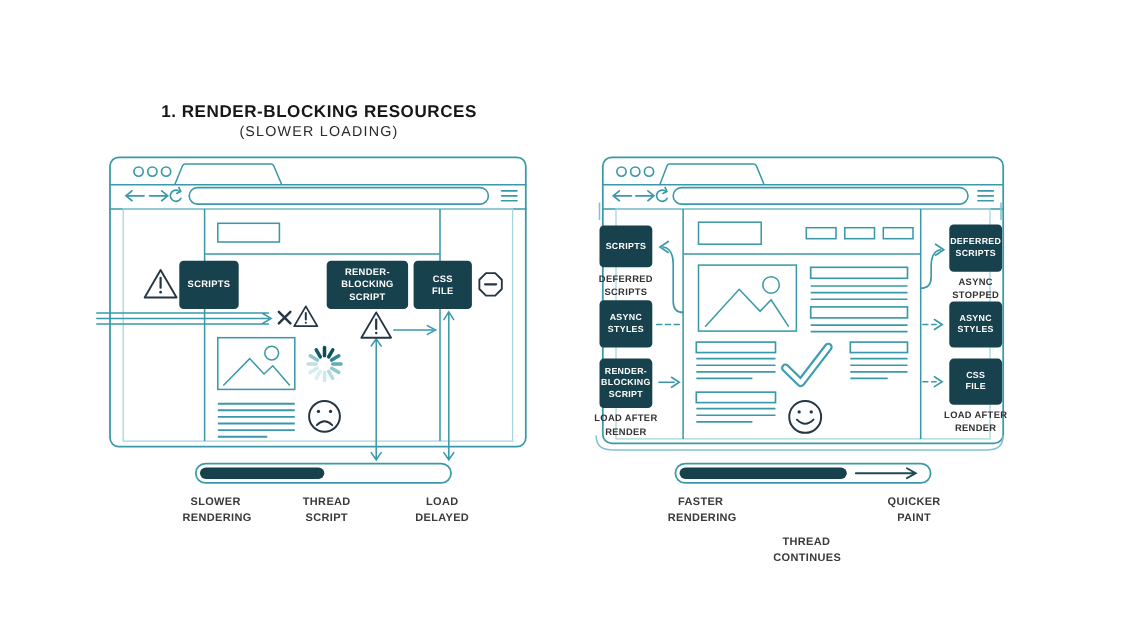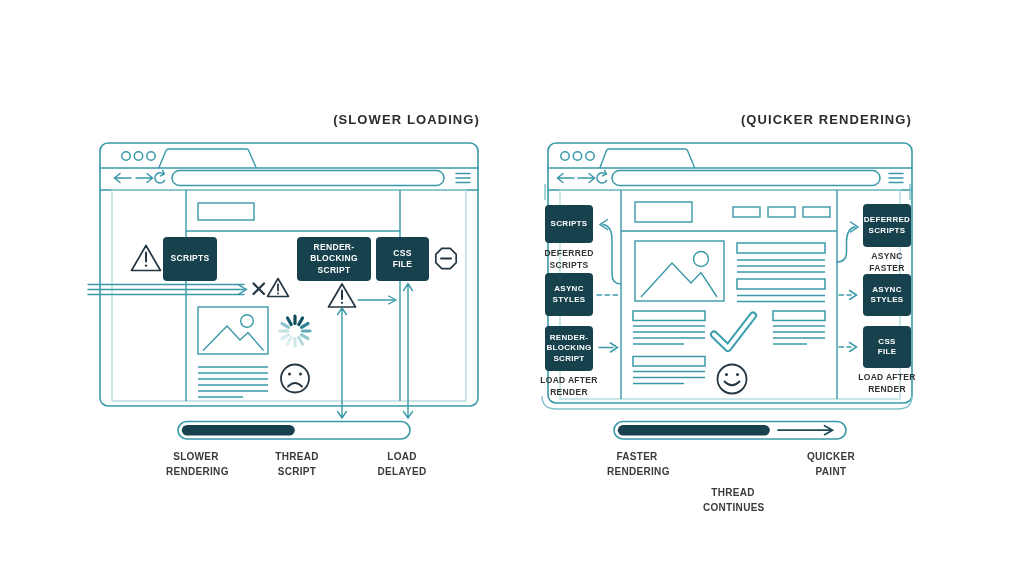--- a/index.html
+++ b/index.html
@@ -1,20 +1,20 @@
 <!DOCTYPE html>
 <html><head>
 <meta charset="utf-8">
 <style>
   html,body{margin:0;padding:0;background:#ffffff;}
   .stage{position:relative;width:1024px;height:572px;background:#ffffff;overflow:hidden;
          font-family:"Liberation Sans",sans-serif;}
   .title{position:absolute;text-align:center;font-size:15.5px;font-weight:bold;
          letter-spacing:.5px;color:#161616;}
-  .subtitle{position:absolute;text-align:right;font-size:13px;font-weight:700;
+  .subtitle{position:absolute;text-align:center;font-size:13px;font-weight:400;
          letter-spacing:1.1px;color:#2b2b2b;}
   .rbox{position:absolute;box-sizing:border-box;background:#17414c;color:#ffffff;
         border-radius:4px;display:flex;align-items:center;justify-content:center;
         text-align:center;font-size:8.5px;font-weight:bold;letter-spacing:.3px;
         line-height:1.3;padding:16px;}
   .rbox.sm{font-size:8px;}
   .caption{position:absolute;text-align:center;font-size:8.5px;font-weight:bold;
         letter-spacing:.3px;line-height:1.4;color:#333333;}
   .plabel{position:absolute;text-align:center;font-size:10px;font-weight:bold;
         letter-spacing:.3px;line-height:1.45;color:#3a3a3a;}
@@ -199,40 +199,40 @@
 
     <path fill="none" stroke="#83c3cb" stroke-width="1.4" d="M545,184 V200 M910,184 V200 M542,396 Q542,409 556,409 H898 Q912,409 912,396"></path>
 
     <g>
       <rect x="614" y="421.5" width="232" height="17.5" rx="8.75" fill="none" stroke="#3a99a9" stroke-width="1.6"></rect>
       <rect x="617.8" y="425" height="10.5" rx="5.25" fill="#17414c" width="152"></rect>
       <path d="M778,430.2 H830 M824.5,425.7 L832.5,430.2 L824.5,434.7" fill="none" stroke="#1c4a55" stroke-width="1.7" stroke-linecap="round"></path>
     </g>
   </svg>
 
+  <div class="title" style="left:100px;top:93px;width:380px;">1. RENDER-BLOCKING RESOURCES</div>
   <div class="subtitle" style="left:100px;top:112px;width:380px;">(SLOWER LOADING)</div>
 
   <div class="rbox" style="left:163px;top:237px;width:54px;height:44px;">SCRIPTS</div>
   <div class="rbox" style="left:297px;top:237px;width:74px;height:44px;">RENDER-BLOCKING SCRIPT</div>
   <div class="rbox" style="left:376px;top:237px;width:53px;height:44px;">CSS FILE</div>
 
   <div class="plabel" style="left:166px;top:450px;width:60px;">SLOWER RENDERING</div>
   <div class="plabel" style="left:267px;top:450px;width:60px;">THREAD SCRIPT</div>
   <div class="plabel" style="left:372px;top:450px;width:60px;">LOAD DELAYED</div>
 
-  <div class="subtitle" style="left:548px;top:112px;width:364px;">(QUICKER RENDERING)</div>
 
   <div class="rbox sm" style="left:545px;top:205px;width:48px;height:38px;">SCRIPTS</div>
   <div class="caption" style="left:537px;top:248px;width:64px;">DEFERRED SCRIPTS</div>
   <div class="rbox sm" style="left:545px;top:273px;width:48px;height:43px;">ASYNC STYLES</div>
   <div class="rbox sm" style="left:545px;top:326px;width:48px;height:45px;">RENDER-BLOCKING SCRIPT</div>
   <div class="caption" style="left:537px;top:375px;width:64px;">LOAD AFTER RENDER</div>
 
   <div class="rbox sm" style="left:863px;top:204px;width:48px;height:43px;">DEFERRED SCRIPTS</div>
-  <div class="caption" style="left:855px;top:251px;width:64px;">ASYNC FASTER</div>
+  <div class="caption" style="left:855px;top:251px;width:64px;">ASYNC STOPPED</div>
   <div class="rbox sm" style="left:863px;top:274px;width:48px;height:42px;">ASYNC STYLES</div>
   <div class="rbox sm" style="left:863px;top:326px;width:48px;height:42px;">CSS FILE</div>
   <div class="caption" style="left:855px;top:372px;width:64px;">LOAD AFTER RENDER</div>
 
   <div class="plabel" style="left:607px;top:450px;width:60px;">FASTER RENDERING</div>
   <div class="plabel" style="left:703px;top:450px;width:60px;margin-top:36px;">THREAD CONTINUES</div>
   <div class="plabel" style="left:801px;top:450px;width:60px;">QUICKER PAINT</div>
 
 </div>
 

